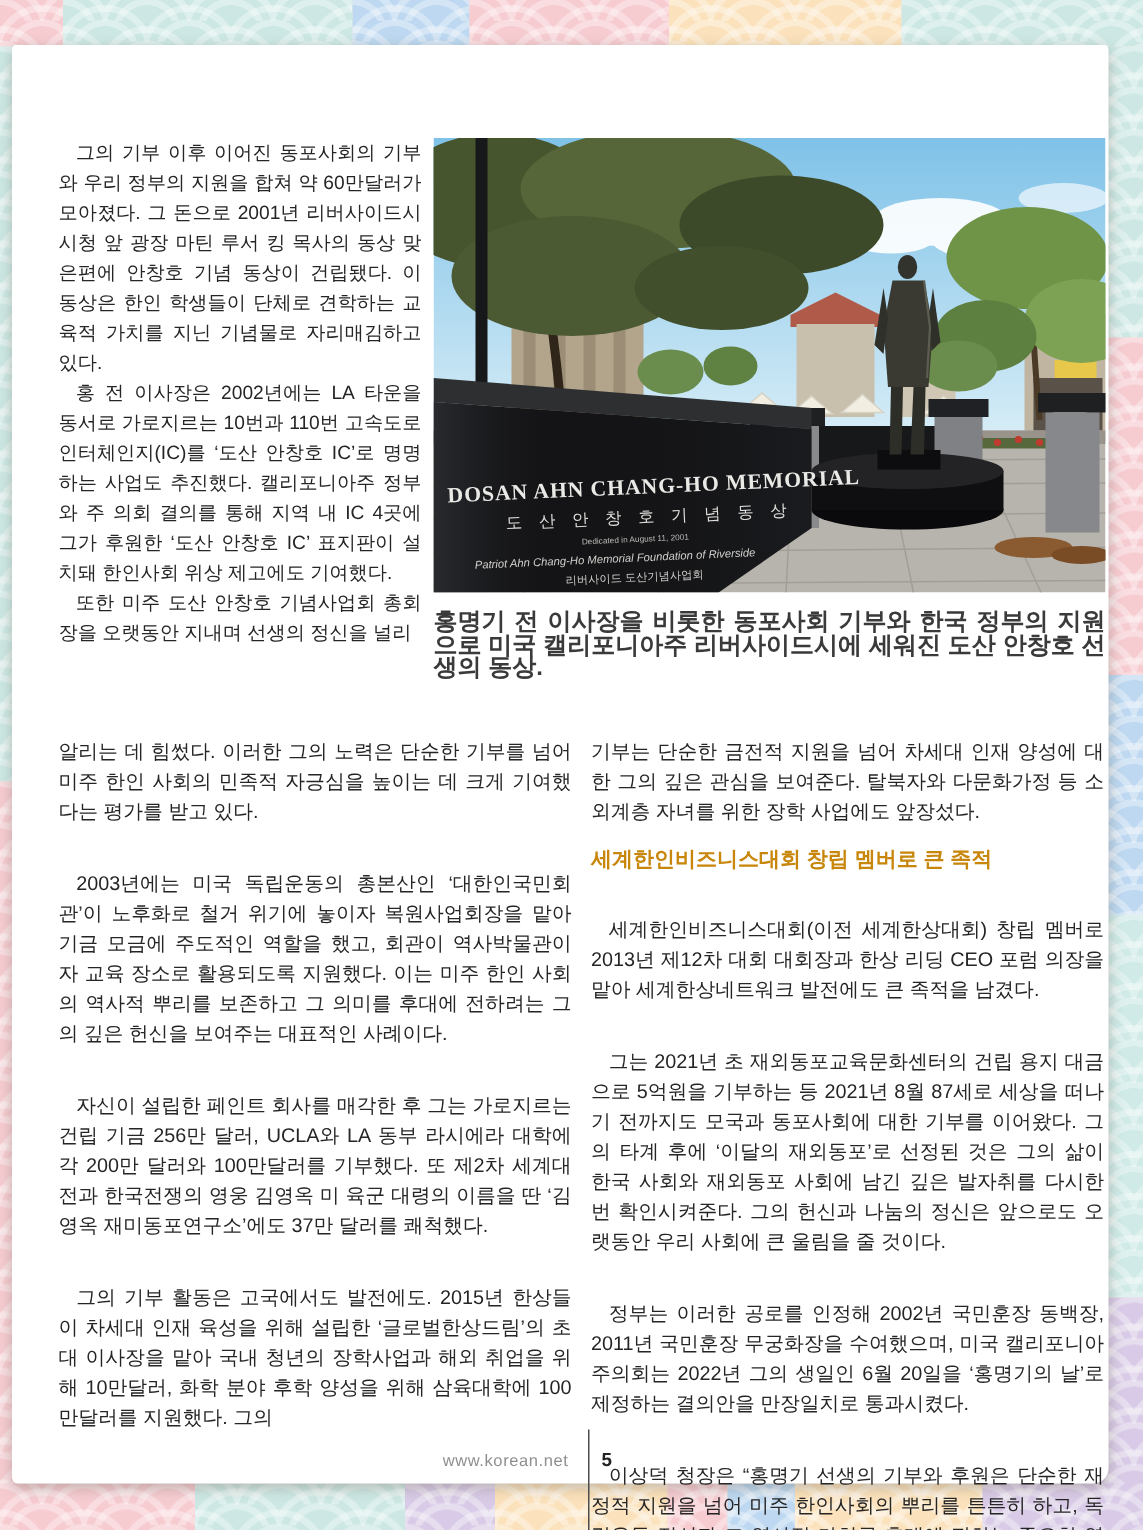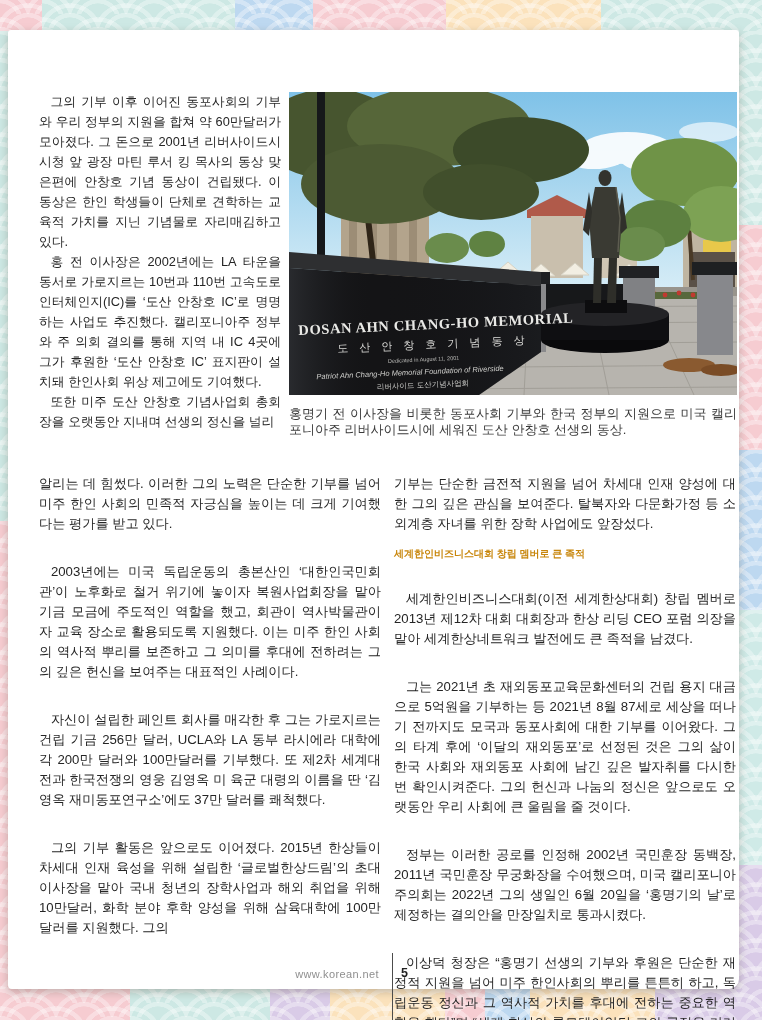--- a/index.html
+++ b/index.html
@@ -32,29 +32,30 @@
   }
   .content{position:absolute;left:31px;top:62px;width:698px;}
 
   
   p{margin:0;color:#252525;text-align:justify;}
   .intro-col{width:242px;}
   .intro-col p{font-size:12.8px;line-height:20px;}
   .row1{display:flex;gap:8px;}
   .photo-col{width:448px;}
   .caption{
-    margin-top:7px;font-size:13px;line-height:15.5px;color:#3a3a3a;
+    margin-top:7px;font-size:16px;line-height:15.5px;color:#3a3a3a;
     text-align:justify;
+    font-weight:bold;
   }
   .row2{display:flex;gap:13px;margin-top:9px;}
   .col-w{width:342px;}
   .col-w p{font-size:13.2px;line-height:20px;margin-top:28px;}
   .ind{text-indent:0.9em;}
   .sec-head{
-    font-size:10px;font-weight:bold;color:#c8860b;
+    font-size:14px;font-weight:bold;color:#c8860b;
     margin:13px 0 7px;text-align:left;text-indent:0;
   }
   .end-mark{
     display:inline-block;width:13px;height:13px;line-height:13px;
     font-size:9px;text-align:center;color:#2a62c8;font-weight:bold;
     border-style:solid;border-width:2px;
     border-color:#f0a81c #3a7ad0 #58a33a #f0d01c;
     vertical-align:-2px;margin-left:4px;background:#fff;
   }
 
@@ -256,21 +257,21 @@
         <div class="caption">홍명기 전 이사장을 비롯한 동포사회 기부와 한국 정부의 지원으로 미국 캘리포니아주 리버사이드시에 세워진 도산 안창호 선생의 동상.</div>
       </div>
     </div>
 
     <div class="row2">
 
       <div class="col-w">
         <p>알리는 데 힘썼다. 이러한 그의 노력은 단순한 기부를 넘어 미주 한인 사회의 민족적 자긍심을 높이는 데 크게 기여했다는 평가를 받고 있다.</p>
         <p class="ind">2003년에는 미국 독립운동의 총본산인 ‘대한인국민회관’이 노후화로 철거 위기에 놓이자 복원사업회장을 맡아 기금 모금에 주도적인 역할을 했고, 회관이 역사박물관이자 교육 장소로 활용되도록 지원했다. 이는 미주 한인 사회의 역사적 뿌리를 보존하고 그 의미를 후대에 전하려는 그의 깊은 헌신을 보여주는 대표적인 사례이다.</p>
         <p class="ind">자신이 설립한 페인트 회사를 매각한 후 그는 가로지르는 건립 기금 256만 달러, UCLA와 LA 동부 라시에라 대학에 각 200만 달러와 100만달러를 기부했다. 또 제2차 세계대전과 한국전쟁의 영웅 김영옥 미 육군 대령의 이름을 딴 ‘김영옥 재미동포연구소’에도 37만 달러를 쾌척했다.</p>
-        <p class="ind">그의 기부 활동은 앞으로도 이어졌다. 2015년 한상들이 차세대 인재 육성을 위해 설립한 ‘글로벌한상드림’의 초대 이사장을 맡아 국내 청년의 장학사업과 해외 취업을 위해 10만달러, 화학 분야 후학 양성을 위해 삼육대학에 100만달러를 지원했다. 그의</p>
+        <p class="ind">그의 기부 활동은 고국에서도 발전에도. 2015년 한상들이 차세대 인재 육성을 위해 설립한 ‘글로벌한상드림’의 초대 이사장을 맡아 국내 청년의 장학사업과 해외 취업을 위해 10만달러, 화학 분야 후학 양성을 위해 삼육대학에 100만달러를 지원했다. 그의</p>
       </div>
 
       <div class="col-w">
         <p>기부는 단순한 금전적 지원을 넘어 차세대 인재 양성에 대한 그의 깊은 관심을 보여준다. 탈북자와 다문화가정 등 소외계층 자녀를 위한 장학 사업에도 앞장섰다.</p>
         <h2 class="sec-head">세계한인비즈니스대회 창립 멤버로 큰 족적</h2>
         <p class="ind">세계한인비즈니스대회(이전 세계한상대회) 창립 멤버로 2013년 제12차 대회 대회장과 한상 리딩 CEO 포럼 의장을 맡아 세계한상네트워크 발전에도 큰 족적을 남겼다.</p>
         <p class="ind">그는 2021년 초 재외동포교육문화센터의 건립 용지 대금으로 5억원을 기부하는 등 2021년 8월 87세로 세상을 떠나기 전까지도 모국과 동포사회에 대한 기부를 이어왔다. 그의 타계 후에 ‘이달의 재외동포’로 선정된 것은 그의 삶이 한국 사회와 재외동포 사회에 남긴 깊은 발자취를 다시한번 확인시켜준다. 그의 헌신과 나눔의 정신은 앞으로도 오랫동안 우리 사회에 큰 울림을 줄 것이다.</p>
         <p class="ind">정부는 이러한 공로를 인정해 2002년 국민훈장 동백장, 2011년 국민훈장 무궁화장을 수여했으며, 미국 캘리포니아 주의회는 2022년 그의 생일인 6월 20일을 ‘홍명기의 날’로 제정하는 결의안을 만장일치로 통과시켰다.</p>
         <p class="ind">
           <span>이상덕 청장은 “홍명기 선생의 기부와 후원은 단순한 재정적 지원을 넘어 미주 한인사회의 뿌리를 튼튼히 하고, 독립운동 정신과 그 역사적 가치를 후대에 전하는 중요한 역할을 했다”며 “세계 한상의 롤모델이었던 그의 공적을 기려 제23차 세계한인비즈니스대회가 개최된 4월에 맞춰 ‘이달의 재외동포’로 선정했다”고 밝혔다.</span><span class="end-mark">창</span>

